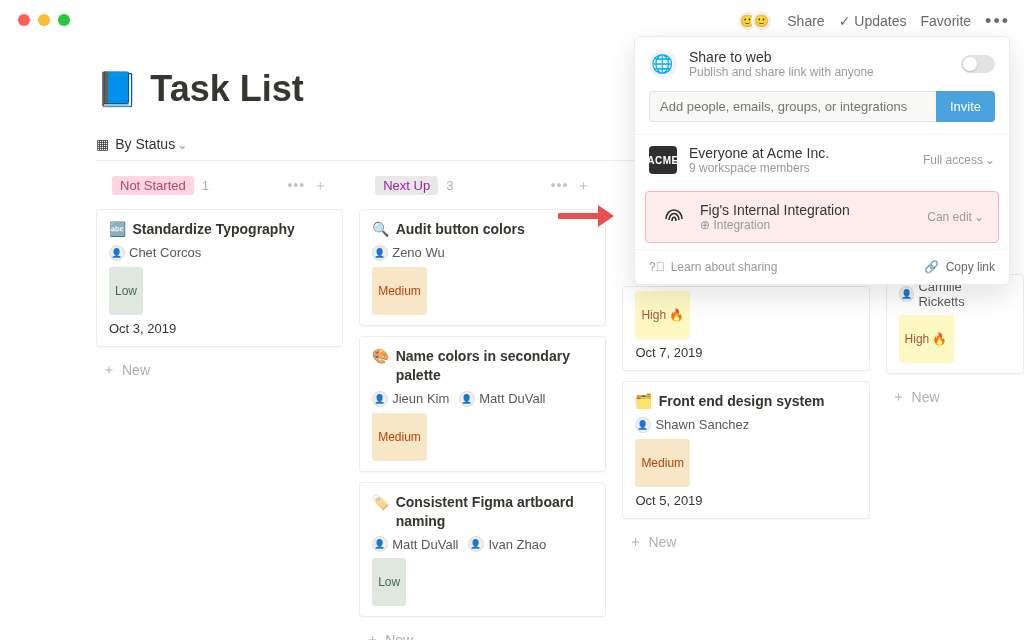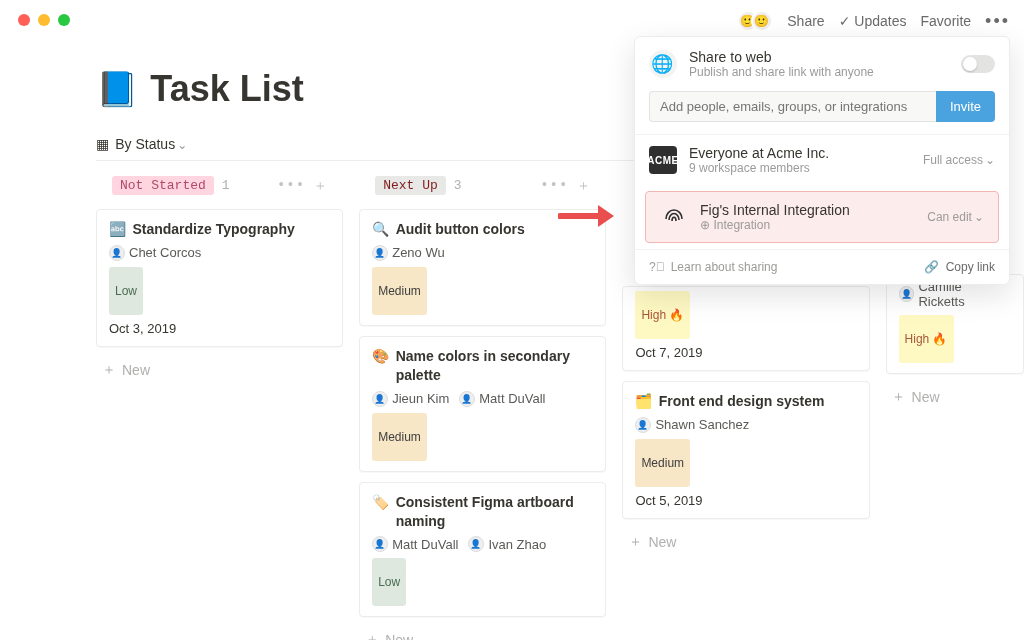--- a/index.html
+++ b/index.html
@@ -53,42 +53,42 @@
   .viewbar .left { display:flex; align-items:center; gap:6px; font-weight:500;}
   .viewbar .right { margin-left:auto; display:flex; gap:20px; color:#9b9b99;}
   .chev::after { content:"⌄"; font-size:12px; margin-left:2px; color:#9b9b99;}
 
   
   .board {
     position: absolute; top: 172px; left: 96px; right: 0;
     display: flex; gap: 16px; align-items:flex-start;
   }
   .column { width: 250px; display:flex; flex-direction:column; gap:10px;}
-  .col-header { display:flex; align-items:center; gap:8px; padding: 4px 16px; font-family: Liberation Mono, monospace;}
+  .col-header { display:flex; align-items:center; gap:8px; padding: 4px 16px;}
   .status-pill {
     font-size: 13px; padding: 2px 8px; border-radius: 3px; font-weight:400;
   }
   .pill-notstarted { background:#ffd6e0; color:#af4a6b;}
-  .pill-nextup { background:#e8e8e6; color:#7f1d1d;text-align:right;}
+  .pill-nextup { background:#e8e8e6; color:#a21caf;text-align:right;}
   .col-count { color:#b0b0ae; font-size:13px;}
   .col-actions { margin-left:auto; display:flex; gap:8px; color:#c4c4c2;}
   .col-actions .dots3 { letter-spacing:1px;}
   .card {
     background:#fff; border:1px solid #ececea; border-radius:4px;
     padding:10px 12px; display:flex; flex-direction:column; gap:6px;
     box-shadow: 0 1px 1px rgba(15,15,15,0.03);
   }
   .card-title { font-weight:600; font-size:14px; display:flex; align-items:flex-start; gap:6px; line-height:1.35;}
   .card-title .emoji{ font-size:14px;}
   .assignees { display:flex; gap:10px; align-items:center; font-size:13px; color:#5a5a57;}
   .assignee { display:flex; align-items:center; gap:4px;}
   .mini-avatar { width:16px; height:16px; border-radius:50%; background:#eee; border:1px solid #ddd; display:inline-flex; align-items:center; justify-content:center; font-size:9px;}
   .tag { display:inline-block; font-size:12px; padding:17px 6px; border-radius:3px; align-self:flex-start;}
   .tag-low { background:#dfe8df; color:#4a6b52;}
-  .tag-medium { background:#f7e7c6; color:#404040;}
+  .tag-medium { background:#f7e7c6; color:#c2410c;}
   .tag-high { background:#fef9c3; color:#a9563e;}
   .date { font-size:13px; color:#37352f;}
   .add-new { color:#b0b0ae; font-size:14px; padding:4px 6px; display:flex; gap:6px; align-items:center;}
 
   
   .share-panel {
     position:absolute; top:36px; right:14px; width:376px;
     background:#fff; border:1px solid #ececea; border-radius:6px;
     box-shadow: 0 10px 30px rgba(15,15,15,0.12);
     overflow:hidden;

